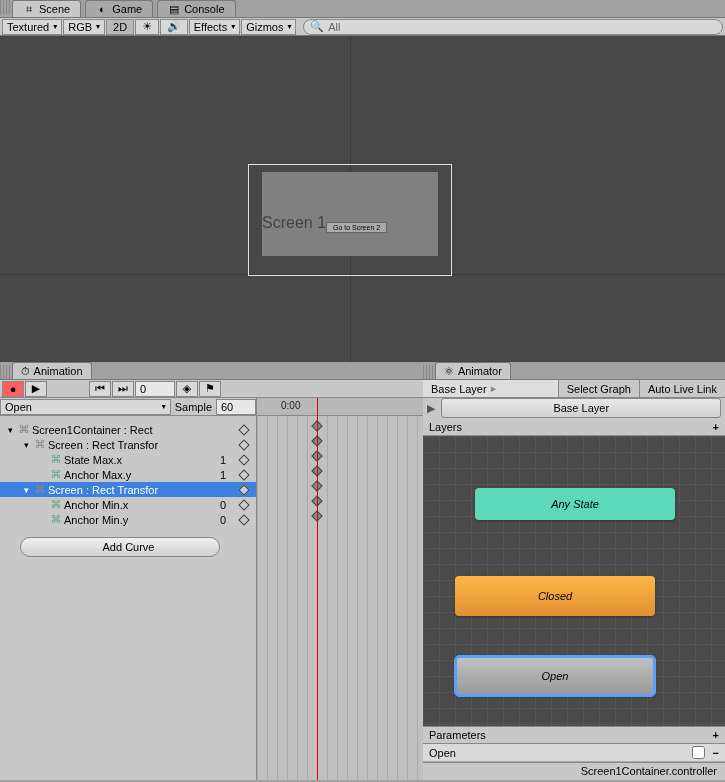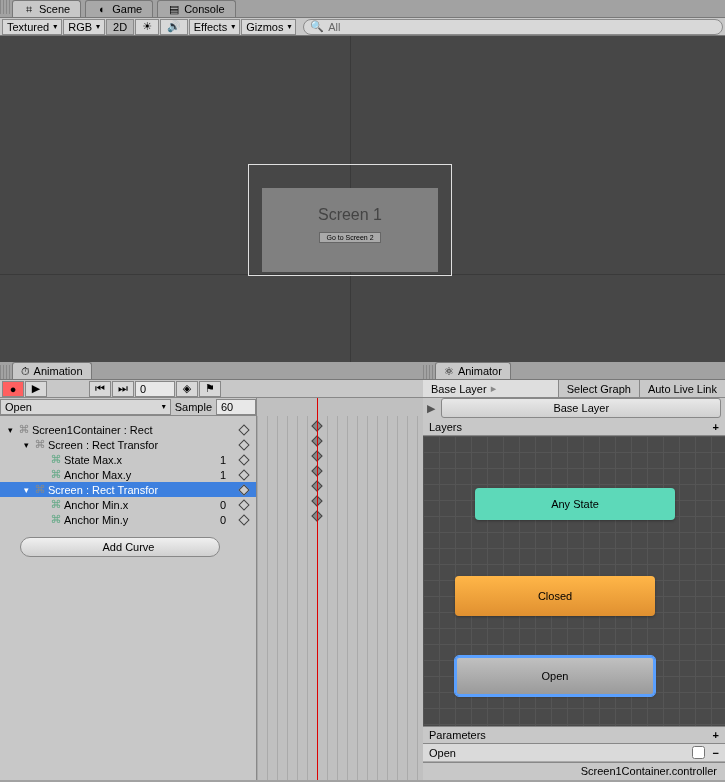--- a/index.html
+++ b/index.html
@@ -12,21 +12,21 @@
 
 .scene-toolbar { display: flex; height: 18px; background: #c8c8c8; border-bottom: 1px solid #787878; align-items: center; padding: 0 2px; gap: 1px; }
 .dropdown { background: #d8d8d8; border: 1px solid #8a8a8a; height: 16px; padding: 0 4px; display: flex; align-items: center; cursor: pointer; }
 .dd-arrow { margin-left: 4px; font-size: 8px; }
 .tb-btn { background: #d8d8d8; border: 1px solid #8a8a8a; height: 16px; padding: 0 6px; display: flex; align-items: center; cursor: pointer; }
 .tb-btn.on { background: #b8b8b8; }
 .search { flex: 1; background: #d8d8d8; border: 1px solid #8a8a8a; border-radius: 8px; height: 16px; padding: 0 6px; display: flex; align-items: center; margin-left: 6px; }
 
 .scene-view { height: 326px; background: #474747; position: relative; }
 .canvas-bound { position: absolute; left: 248px; top: 128px; width: 204px; height: 112px; border: 1px solid #e0e0e0; }
-.scene-panel { position: absolute; left: 262px; top: 152px; width: 176px; height: 84px; background: #808080; display: flex; flex-direction: column; align-items: center; padding-top: 18px; }
+.scene-panel { position: absolute; left: 262px; top: 136px; width: 176px; height: 84px; background: #808080; display: flex; flex-direction: row; align-items: center; padding-top: 18px; }
 .scene-panel .title { font-size: 16px; color: #444; }
 .scene-panel .btn { margin-top: 8px; background: #aaa; border: 1px solid #666; font-size: 7px; padding: 1px 6px; }
 .hline { position: absolute; left:0; right:0; height:1px; background:#3a3a3a; top: 238px; }
 .vline { position: absolute; top:0; bottom:0; width:1px; background:#3a3a3a; left: 350px; }
 
 .lower { display: flex; height: 418px; }
 .animation { width: 423px; display: flex; flex-direction: column; }
 .animator { flex: 1; display: flex; flex-direction: column; }
 
 .panel-tab-row { height: 18px; display: flex; align-items: flex-end; background: #a2a2a2; border-bottom: 1px solid #787878; }
@@ -66,21 +66,21 @@
 
 .animator-toolbar { height: 18px; background: #c8c8c8; display: flex; align-items: center; border-bottom: 1px solid #888; }
 .breadcrumb { flex: 1; padding: 0 8px; background: #dedede; height: 100%; display: flex; align-items: center; }
 .tb-right-btn { padding: 0 8px; height: 100%; border-left: 1px solid #888; display: flex; align-items: center; cursor:pointer; }
 
 .layers-header { height: 20px; background: linear-gradient(#e8e8e8,#d0d0d0); border: 1px solid #888; display: flex; align-items: center; justify-content: center; position: relative; border-radius: 3px; }
 
 .layers-bar { height: 18px; background: #c8c8c8; border-bottom: 1px solid #888; display: flex; align-items: center; padding: 0 6px; position: relative; gap: 20px; }
 
 .animator-body { flex: 1; background: #4a4a4a; background-image: linear-gradient(#555 1px, transparent 1px), linear-gradient(90deg, #555 1px, transparent 1px); background-size: 16px 16px; position: relative; }
-.node { position: absolute; width: 200px; height: 32px; border-radius: 4px; display: flex; align-items: center; justify-content: center; font-size: 12px; box-shadow: 0 1px 3px rgba(0,0,0,0.3); }
+.node { position: absolute; width: 200px; height: 32px; border-radius: 4px; display: flex; align-items: center; justify-content: center; font-size: 12px; box-shadow: 0 1px 3px rgba(0,0,0,0.3); font-style: italic; }
 .node.any { background: #5dd9b9; top: 52px; left: 52px; }
 .node.closed { background: linear-gradient(#ffb648,#e09030); top: 140px; left: 32px; height: 40px; }
 .node.open { background: linear-gradient(#c0c0c0,#9a9a9a); top: 220px; left: 32px; height: 40px; border: 2px solid #5aa0ff; }
 .node.open::after { content:''; position:absolute; inset:-3px; border:1px solid #5aa0ff; border-radius:5px; pointer-events:none; }
 
 .params { background: #c8c8c8; }
 .params-header { height: 18px; border-top: 1px solid #888; border-bottom: 1px solid #888; display: flex; align-items: center; padding: 0 6px; position: relative; }
 .param-row { height: 18px; display: flex; align-items: center; padding: 0 6px; background: #dadada; border-bottom: 1px solid #aaa; }
 .param-row input[type=checkbox] { margin-left: auto; }
 .minus { margin-left: 8px; font-weight: bold; }
@@ -239,20 +239,23 @@
               <span class="expand"></span>
               <span class="prop-icon">⌘</span>
               <span>Anchor Min.y</span>
               <span class="val">0</span>
               <span class="key-ind"></span>
             </div>
           </div>
         <button class="add-curve"><span>Add Curve</span></button>
       </div>
       <div class="timeline">
+        <div class="time-ruler">
+          <span class="time-label">0:00</span>
+        </div>
         <div class="grid-lines"></div>
         <div class="playhead"></div>
         <div id="timeline-keys">
             <div class="key" style="left: 56px; top: 24px;"></div>
             <div class="key" style="left: 56px; top: 39px;"></div>
             <div class="key" style="left: 56px; top: 54px;"></div>
             <div class="key" style="left: 56px; top: 69px;"></div>
             <div class="key" style="left: 56px; top: 84px;"></div>
             <div class="key" style="left: 56px; top: 99px;"></div>
             <div class="key" style="left: 56px; top: 114px;"></div>

